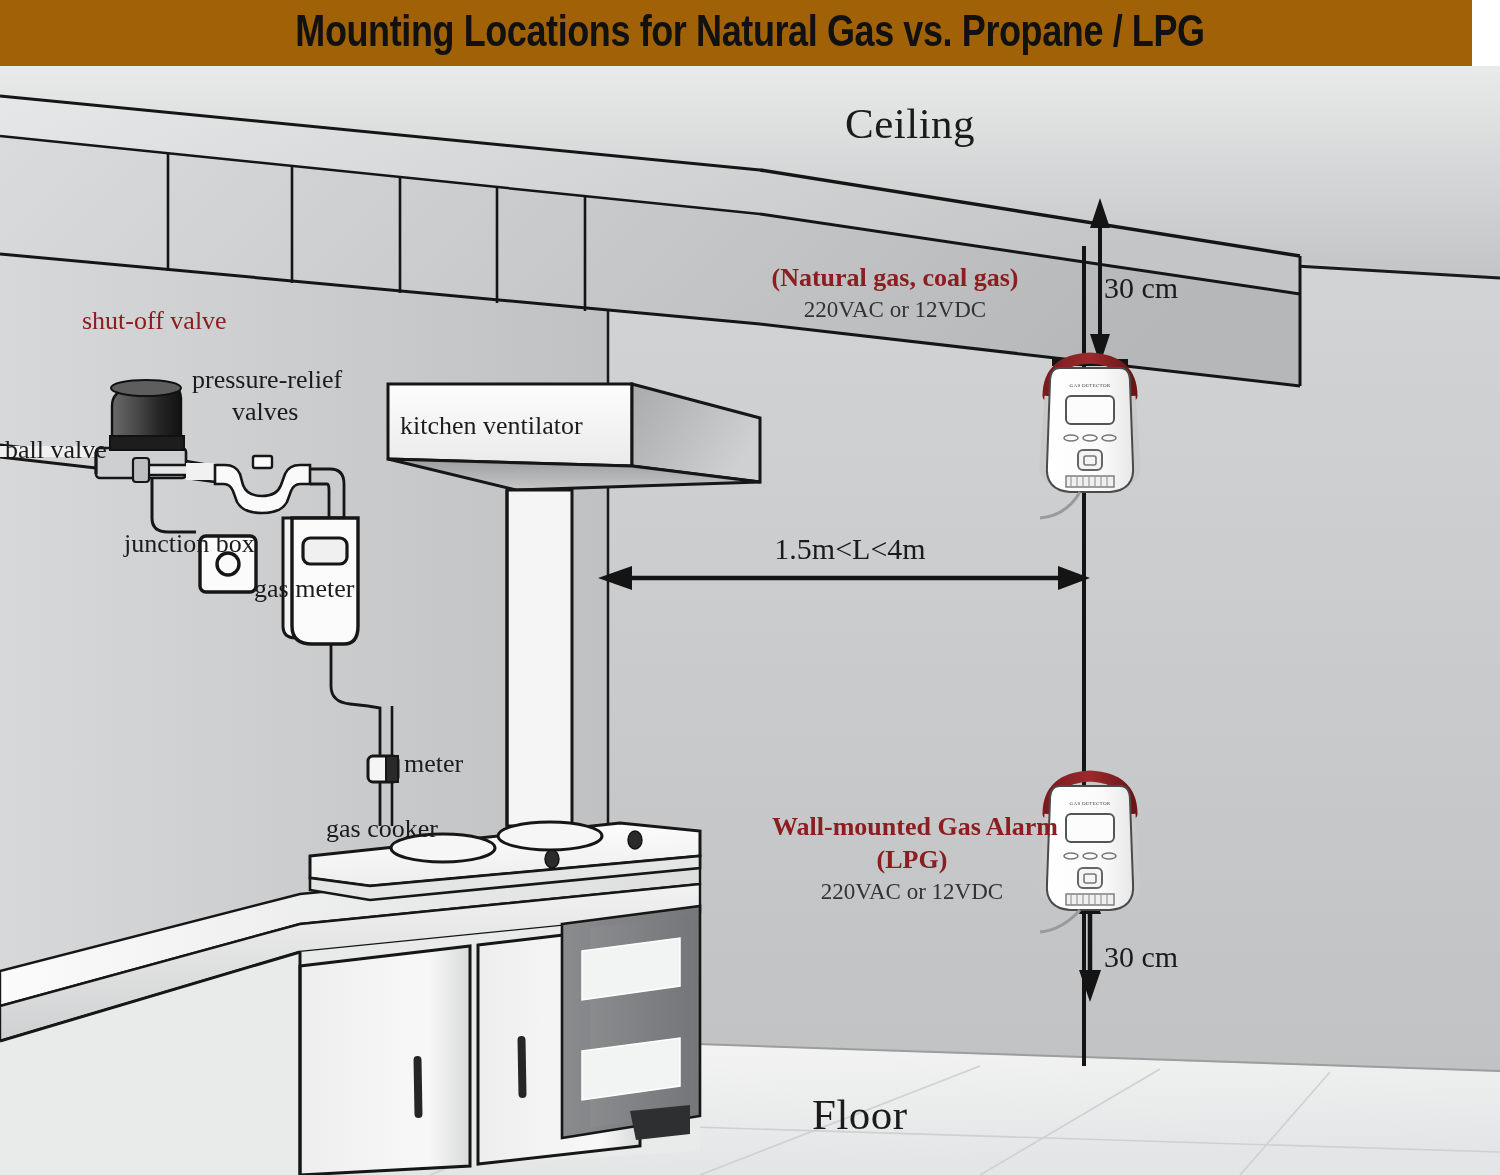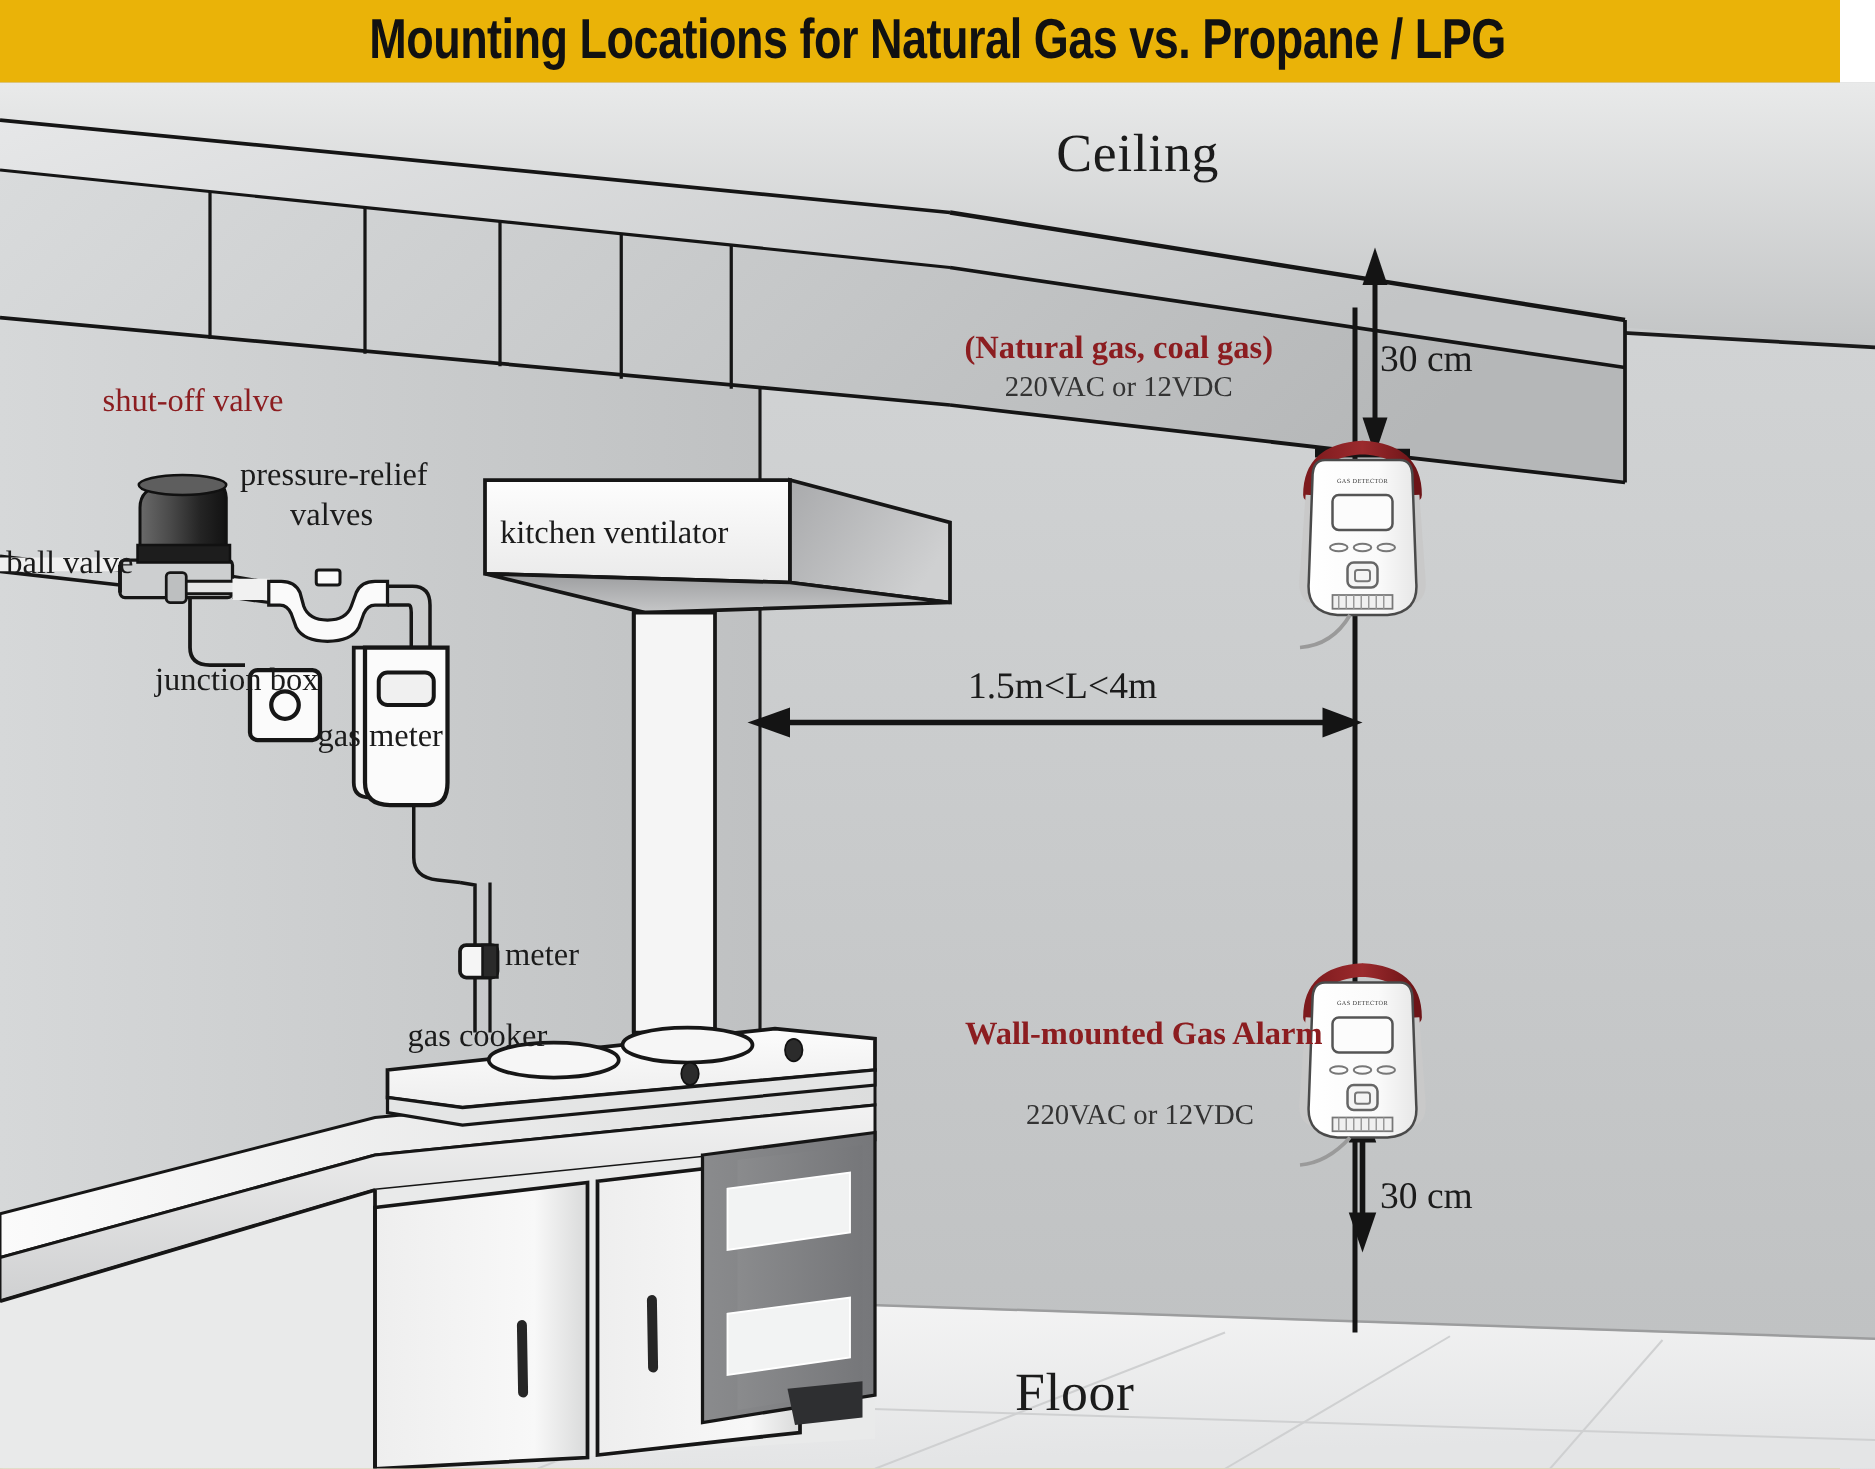--- a/index.html
+++ b/index.html
@@ -1,21 +1,21 @@
 <!DOCTYPE html>
 <html><head>
 <meta charset="utf-8">
 <title>Mounting Locations Diagram</title>
 <style>
   html,body{margin:0;padding:0;background:#ffffff;}
   body{
     font-family:"Liberation Sans","DejaVu Sans",sans-serif;
     width:1500px;height:1175px;overflow:hidden;
   }
-  #page{position:relative;width:1472px;height:1175px;background:#eab308;}
+  #page{position:relative;width:1472px;height:1175px;background:#a16207;}
 
   
   #title{
     position:absolute;left:0;top:4px;width:1500px;height:56px;
     text-align:center;line-height:54px;
     font-size:45px;font-weight:bold;color:#111111;
     font-family:"Liberation Sans Narrow","Liberation Sans",sans-serif;
     transform:scaleX(0.80);transform-origin:50% 50%;
     letter-spacing:-0.5px;white-space:nowrap;
   }
@@ -358,20 +358,21 @@
     </svg>
 
     <div class="lbl big" style="left:845px;top:33px;">Ceiling</div>
 
     <div class="lbl big" style="left:812px;top:1024px;">Floor</div>
 
     <div class="lbl mid-b lbl-red ctr" style="left:755px;top:197px;width:280px;">(Natural gas, coal gas)</div>
     <div class="lbl sml ctr" style="left:755px;top:231px;width:280px;color:#333;">220VAC or 12VDC</div>
 
     <div class="lbl mid-b lbl-red ctr" style="left:772px;top:746px;width:280px;">Wall-mounted Gas Alarm</div>
+    <div class="lbl mid-b lbl-red ctr" style="left:772px;top:779px;width:280px;">(LPG)</div>
     <div class="lbl sml ctr" style="left:772px;top:813px;width:280px;color:#333;">220VAC or 12VDC</div>
 
     <div class="lbl dim" style="left:1104px;top:205px;">30 cm</div>
     <div class="lbl dim" style="left:1104px;top:874px;">30 cm</div>
     <div class="lbl dim ctr" style="left:690px;top:466px;width:320px;">1.5m&lt;L&lt;4m</div>
 
     <div class="lbl mid lbl-red" style="left:82px;top:240px;">shut-off valve</div>
     <div class="lbl mid" style="left:192px;top:299px;">pressure-relief</div>
     <div class="lbl mid" style="left:232px;top:331px;">valves</div>
     <div class="lbl mid" style="left:5px;top:369px;">ball valve</div>

